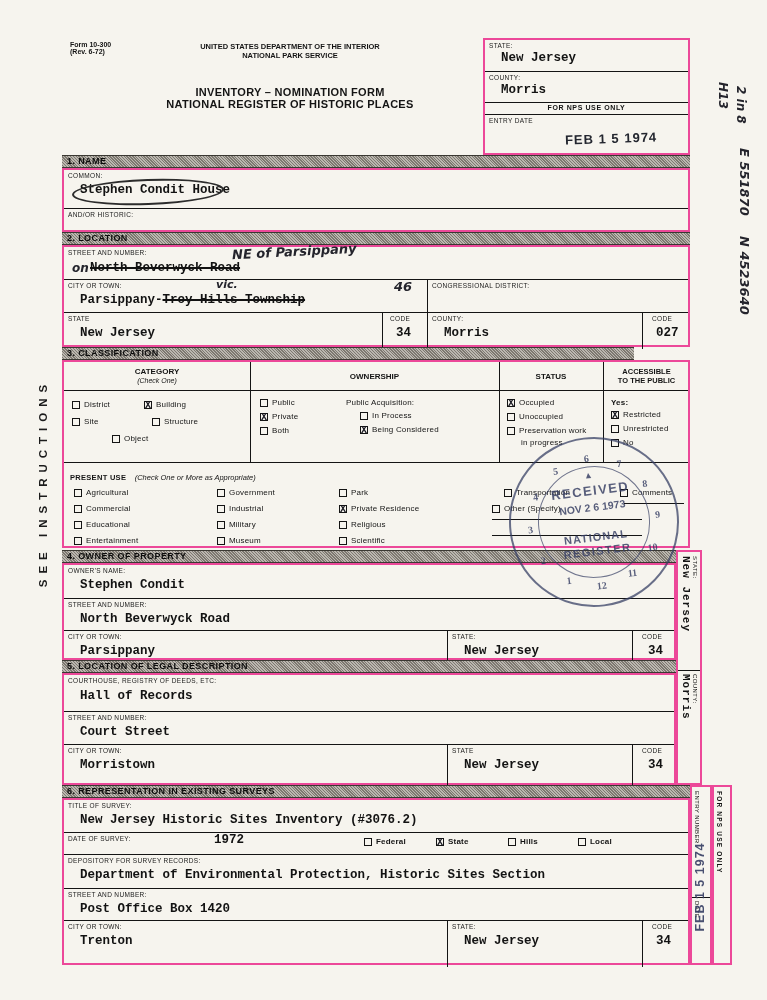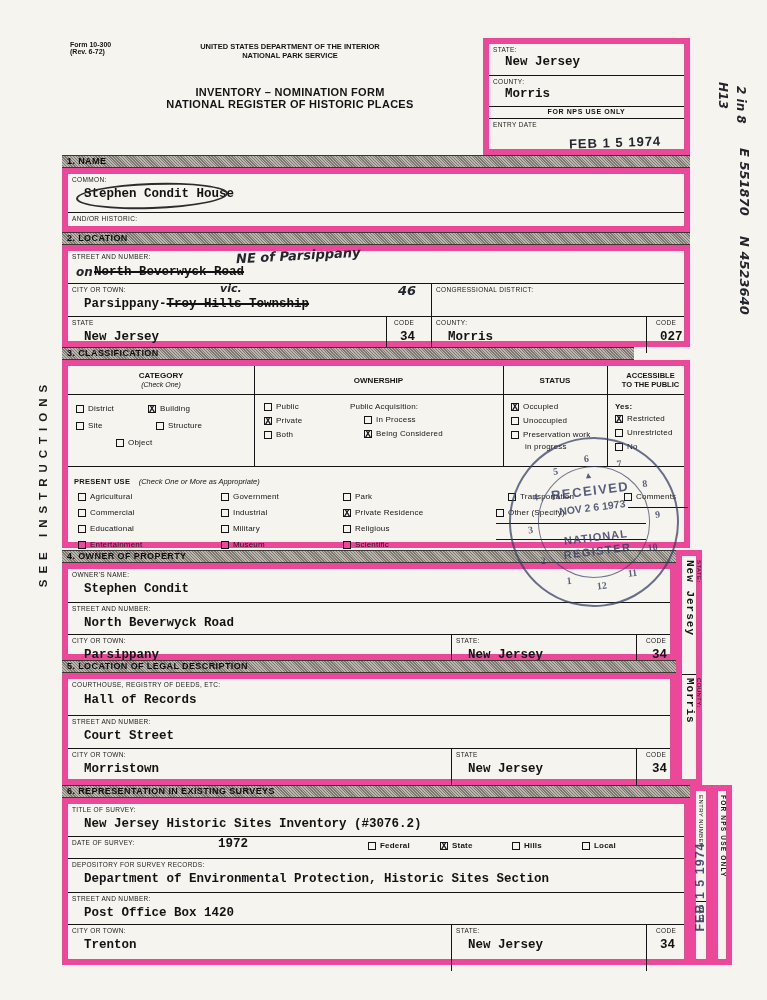--- a/index.html
+++ b/index.html
@@ -9,21 +9,21 @@
   .abs { position:absolute; }
   .lbl { position:absolute; font-size:6.5px; letter-spacing:.35px; color:#1a1a1a; white-space:nowrap; }
   .typed { position:absolute; font-family:"Liberation Mono","DejaVu Sans Mono",monospace; font-weight:700;
            font-size:12.5px; color:#121212; white-space:nowrap; }
   .typedin { font-family:"Liberation Mono","DejaVu Sans Mono",monospace; font-weight:700; font-size:12.5px; color:#121212; }
   .bar { position:absolute; height:13px;
          background:#9e988e;
          background-image:repeating-linear-gradient(45deg, rgba(255,255,255,.30) 0 1px, rgba(40,38,34,.28) 1px 2px);
          border-top:1px solid #3a3832; border-bottom:1px solid #3a3832; }
   .bar > span { display:block; font-size:9px; font-weight:700; letter-spacing:.4px; line-height:11px; padding-left:5px; color:#0c0c0c; }
-  .fbox { position:absolute; border:6px solid #ec4899; }
+  .fbox { position:absolute; border:2px solid #ec4899; }
   .hline { position:absolute; height:1px; background:#141414; }
   .vline { position:absolute; width:1px; background:#141414; }
   .cb { position:absolute; display:flex; align-items:center; gap:4px; white-space:nowrap; }
   .cbx { flex:0 0 auto; width:8px; height:8px; border:1px solid #141414;
          font:700 10px/8px "Liberation Mono","DejaVu Sans Mono",monospace; text-align:center; color:#15151e; overflow:visible; }
   .cbl { font-size:8px; letter-spacing:.2px; color:#151515; }
   .hdr { position:absolute; text-align:center; font-weight:700; }
   .hand { position:absolute; font-family:"DejaVu Sans",sans-serif; font-style:italic; font-weight:600; color:#24242c; white-space:nowrap; }
   .strike { text-decoration:line-through; text-decoration-thickness:1.5px; }
   .ink { color:#363e63; }

